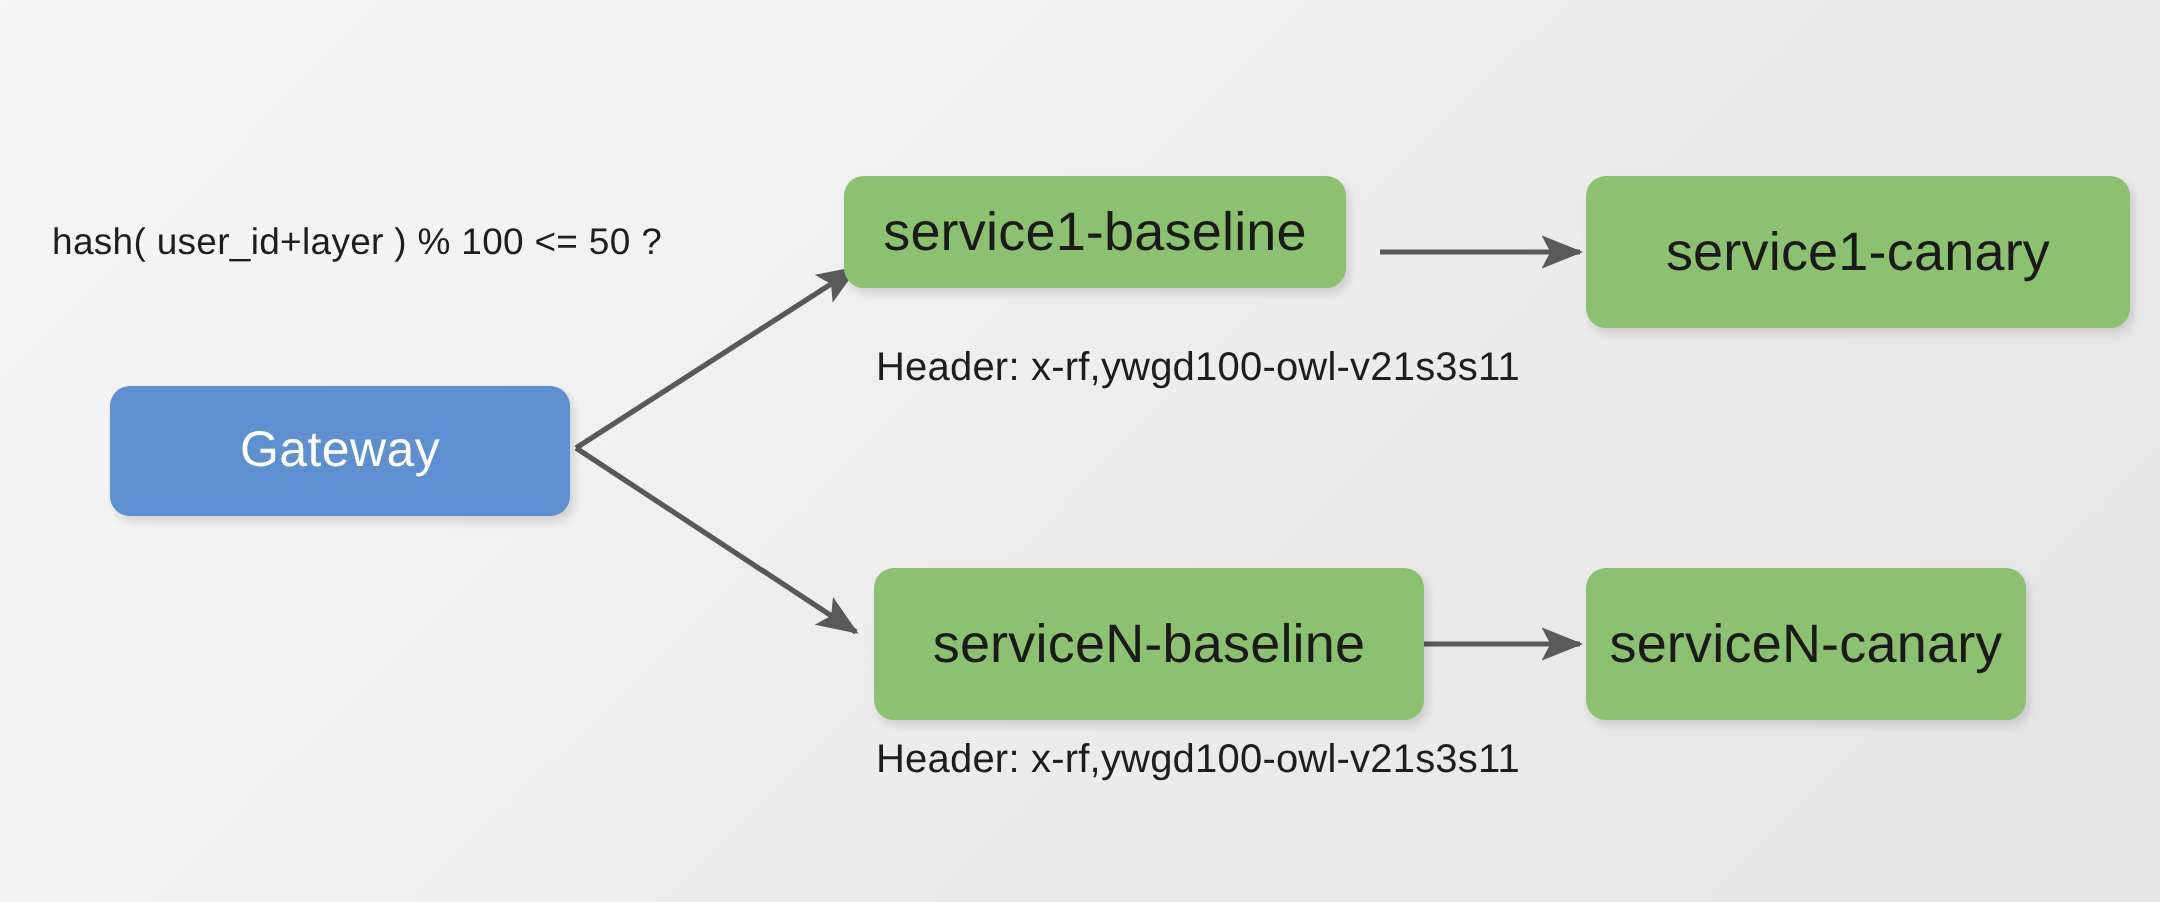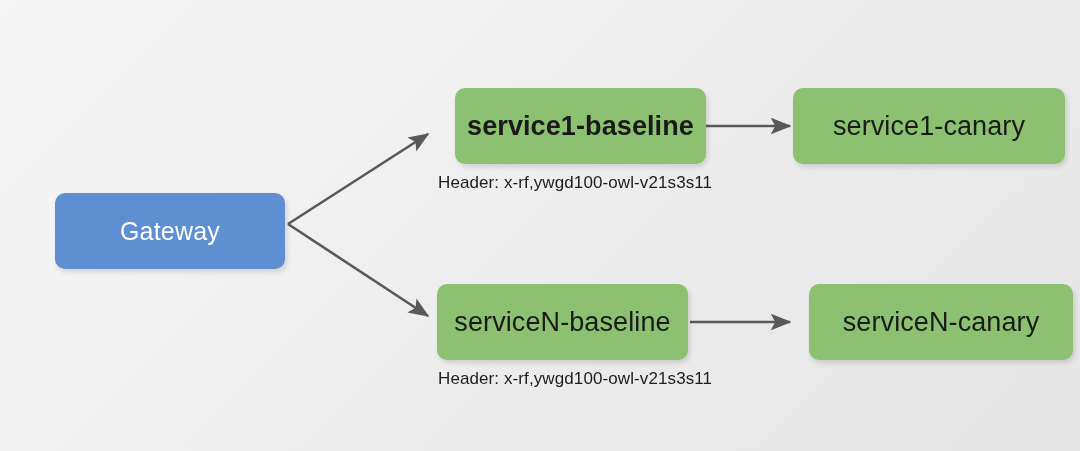--- a/index.html
+++ b/index.html
@@ -64,21 +64,21 @@
     color: #1d1d1d;
     white-space: nowrap;
   }
 
   .label-condition {
     font-size: 18.5px;
     letter-spacing: 0.15px;
   }
 
   .label-header {
-    font-size: 17px;
+    font-size: 20px;
     letter-spacing: 0.1px;
   }
 </style>
 </head>
 <body>
 
 <div id="canvas">
 
   <svg id="arrows" viewBox="0 0 1080 451" width="1080" height="451" xmlns="http://www.w3.org/2000/svg">
     <defs>
@@ -89,29 +89,30 @@
 
     <line x1="288" y1="224" x2="428" y2="134" stroke="#595959" stroke-width="2.6" marker-end="url(#arrowhead)"></line>
 
     <line x1="288" y1="224" x2="428" y2="316" stroke="#595959" stroke-width="2.6" marker-end="url(#arrowhead)"></line>
 
     <line x1="690" y1="126" x2="790" y2="126" stroke="#595959" stroke-width="2.6" marker-end="url(#arrowhead)"></line>
 
     <line x1="690" y1="322" x2="790" y2="322" stroke="#595959" stroke-width="2.6" marker-end="url(#arrowhead)"></line>
   </svg>
 
+  <div class="label label-condition" style="left:26px; top:110px;">hash( user_id+layer ) % 100 &lt;= 50 ?</div>
 
 
-  <div class="node node-gateway" style="left:55px; top:193px; width:230px; height:76px;">Gateway</div>
+  <div class="node node-gateway" style="left:55px; top:193px; width:230px; height:65px;">Gateway</div>
 
-  <div class="node node-service" style="left:455px; top:88px; width:251px; height:76px;font-weight:bold;">service1-baseline</div>
+  <div class="node node-service" style="left:422px; top:88px; width:251px; height:56px;">service1-baseline</div>
 
   <div class="node node-service" style="left:793px; top:88px; width:272px; height:76px;">service1-canary</div>
 
   <div class="label label-header" style="left:438px; top:173px;">Header: x-rf,ywgd100-owl-v21s3s11</div>
 
-  <div class="node node-service" style="left:437px; top:284px; width:251px; height:76px;">serviceN-baseline</div>
+  <div class="node node-service" style="left:437px; top:284px; width:275px; height:76px;">serviceN-baseline</div>
 
-  <div class="node node-service" style="left:793px; top:284px; width:264px; height:76px;margin-left:16px;">serviceN-canary</div>
+  <div class="node node-service" style="left:793px; top:284px; width:220px; height:76px;">serviceN-canary</div>
 
   <div class="label label-header" style="left:438px; top:369px;">Header: x-rf,ywgd100-owl-v21s3s11</div>
 
 </div>
 
 </body></html>

